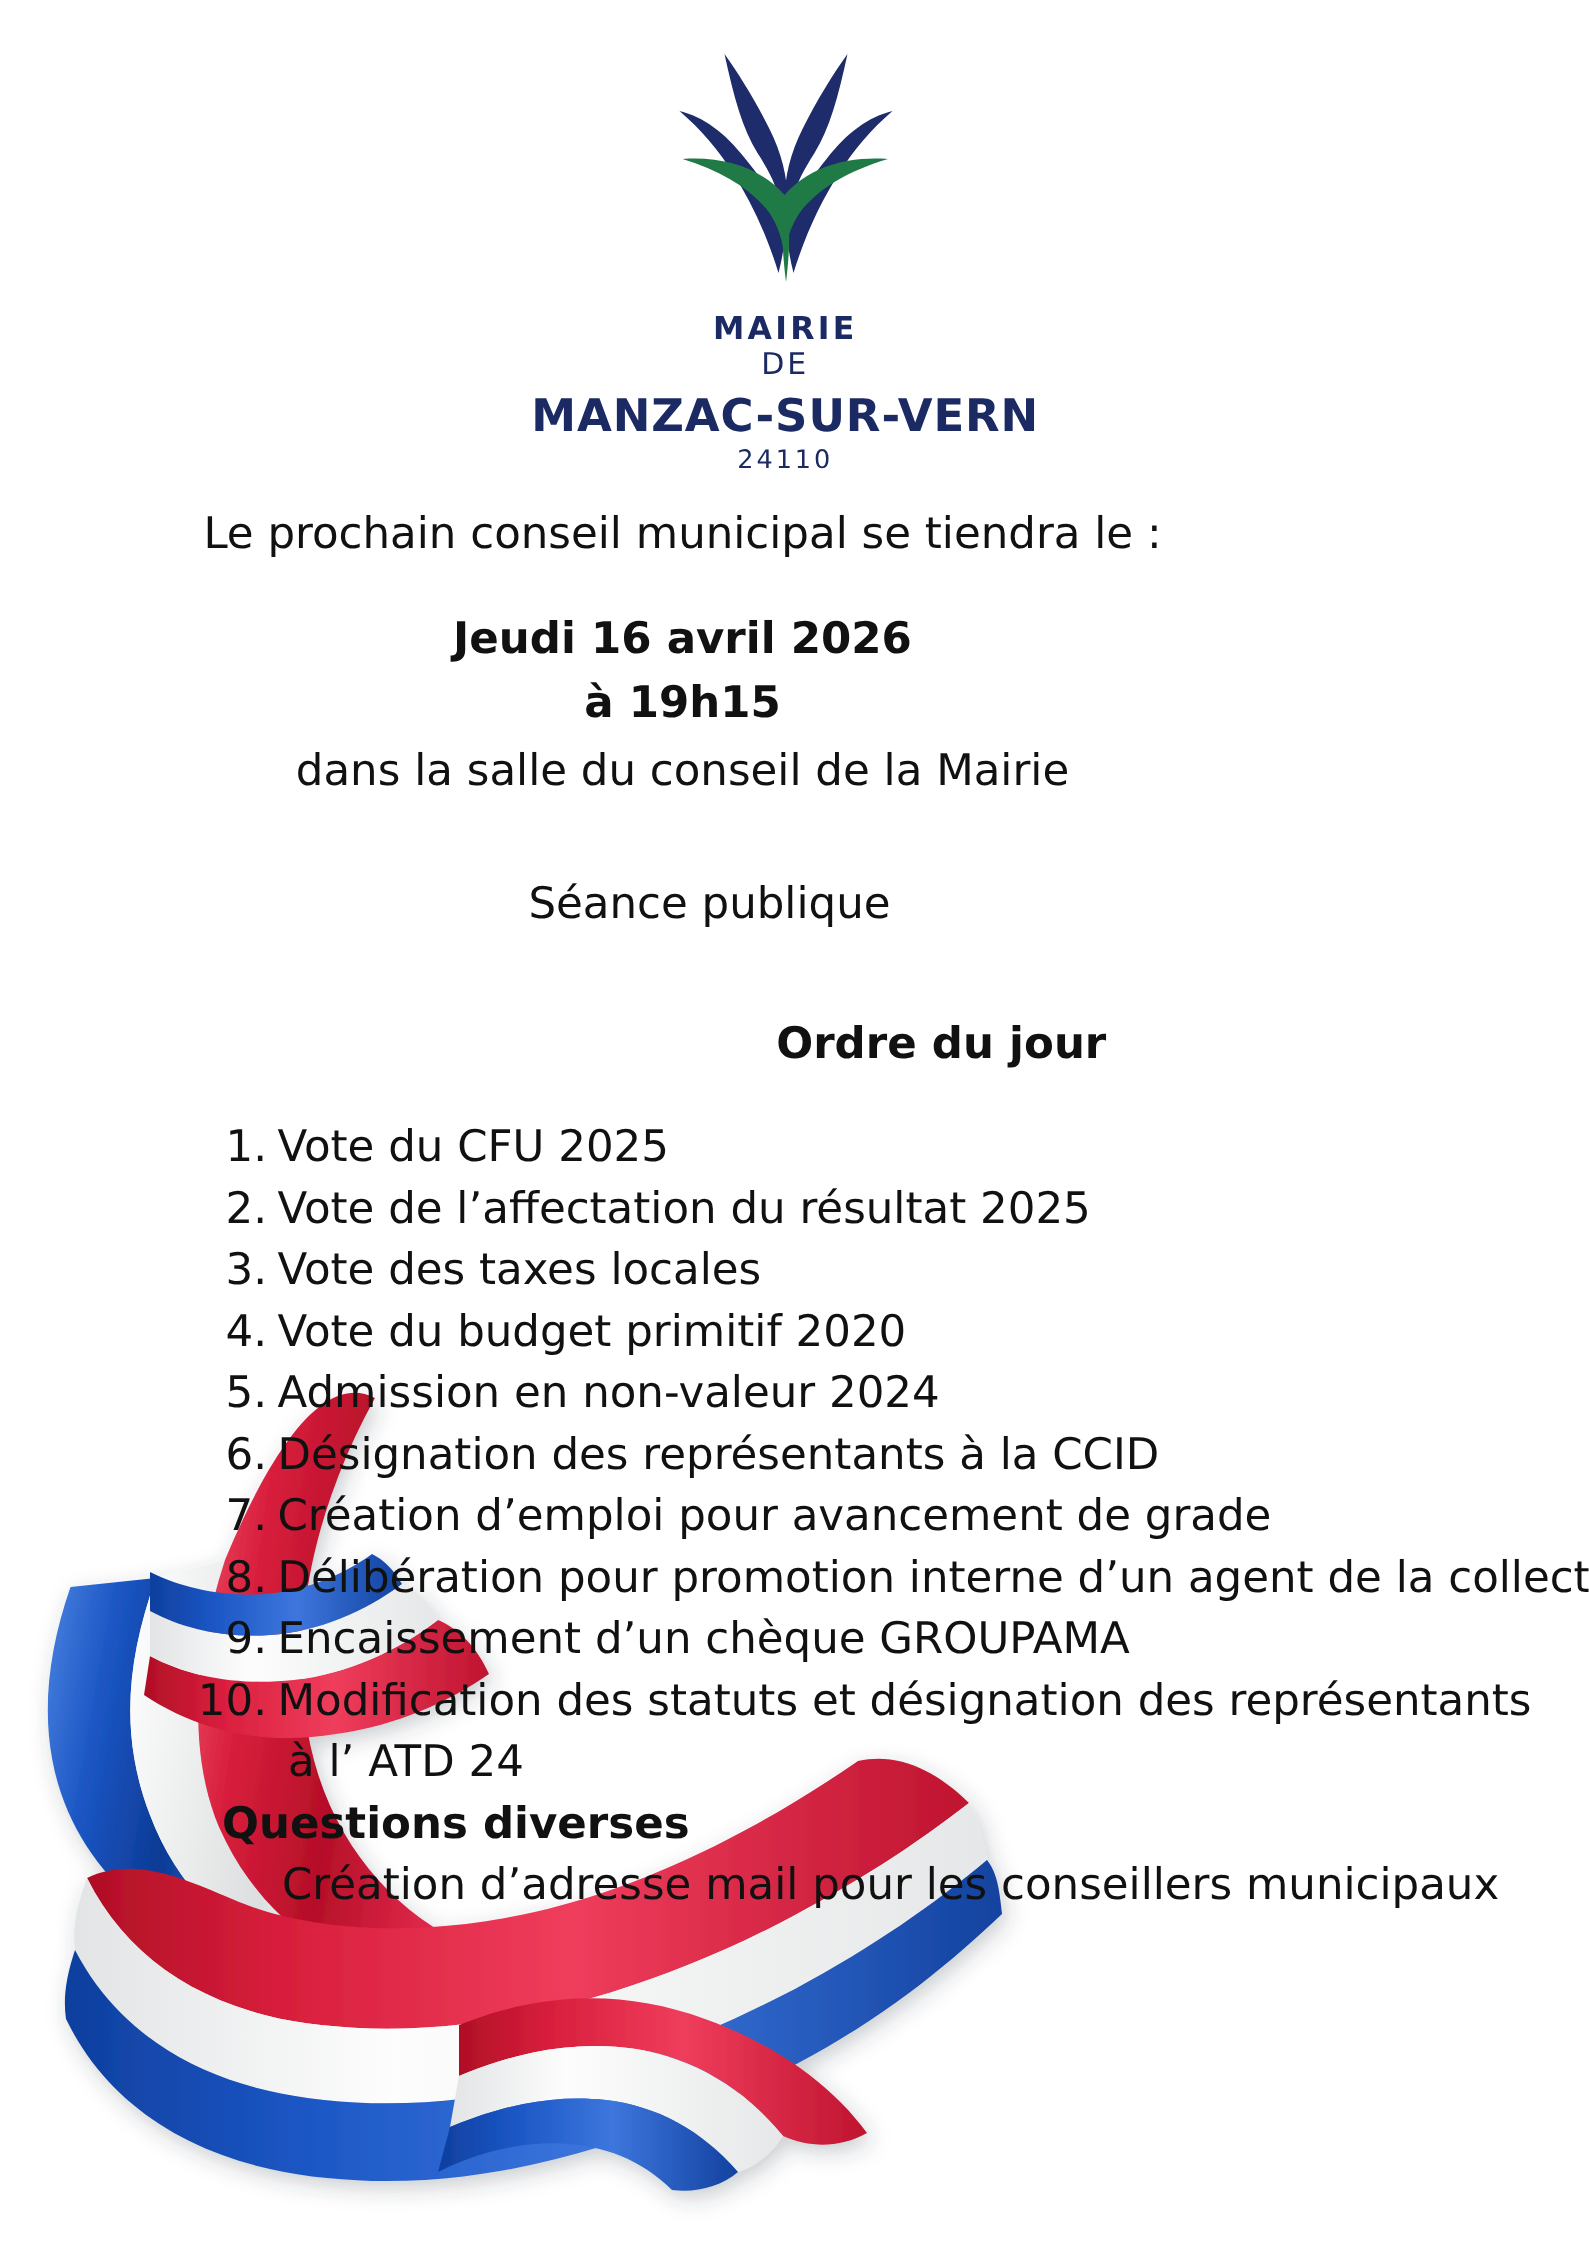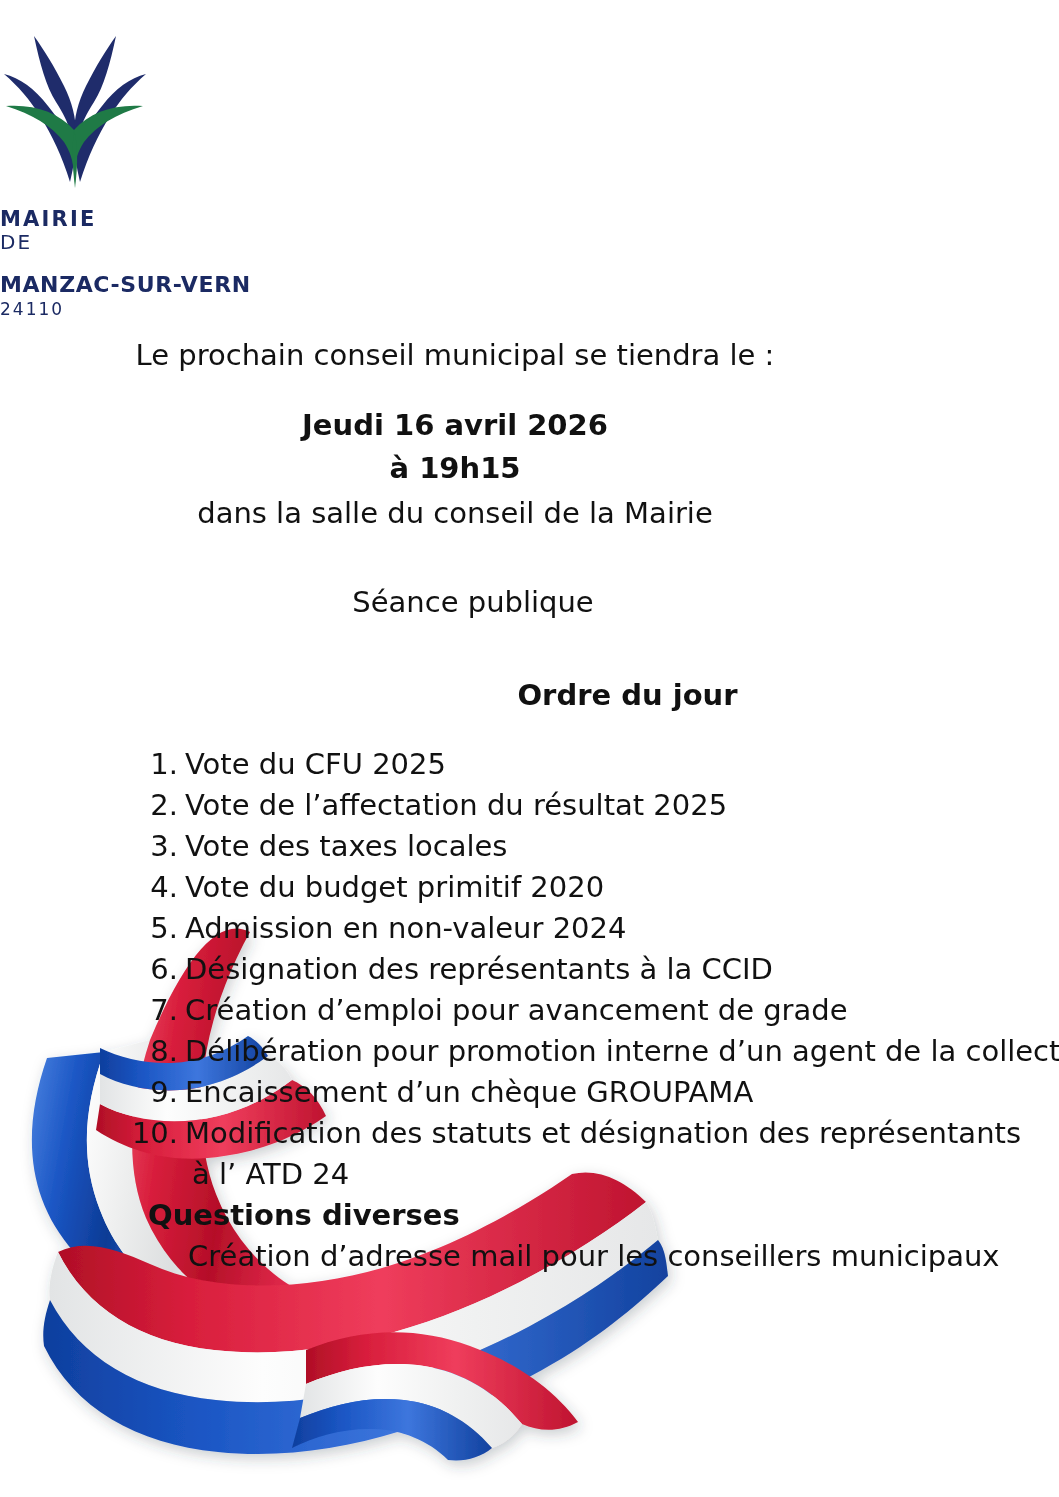--- a/index.html
+++ b/index.html
@@ -28,38 +28,38 @@
     pointer-events: none;
   }
   #ribbon-decoration svg { display: block; width: 100%; height: 100%; }
 
   
   #logo-block {
     position: absolute;
     left: 0;
     top: 30px;
     width: 1047px;
-    text-align: left;
+    text-align: center;
     z-index: 2;
   }
   #logo-mark { width: 150px; height: 165px; display: inline-block; }
   .logo-line {
     color: #1b2a63;
     letter-spacing: 1.2px;
     line-height: 1.16;
     font-weight: 700;
   }
   #logo-text { margin-top: 8px; }
   #logo-mairie { font-size: 21px; font-weight: 600; letter-spacing: 2.2px; }
   #logo-de { font-size: 20px; font-weight: 400; letter-spacing: 2px; }
   #logo-commune {
-    font-size: 22px;
+    font-size: 30px;
     font-weight: 800;
     letter-spacing: 0.6px;
-    margin-top: 17px;
+    margin-top: 6px;
   }
   #logo-postcode {
     font-size: 17px;
     font-weight: 400;
     letter-spacing: 2px;
     margin-top: 3px;
   }
 
   
   #intro-block {

